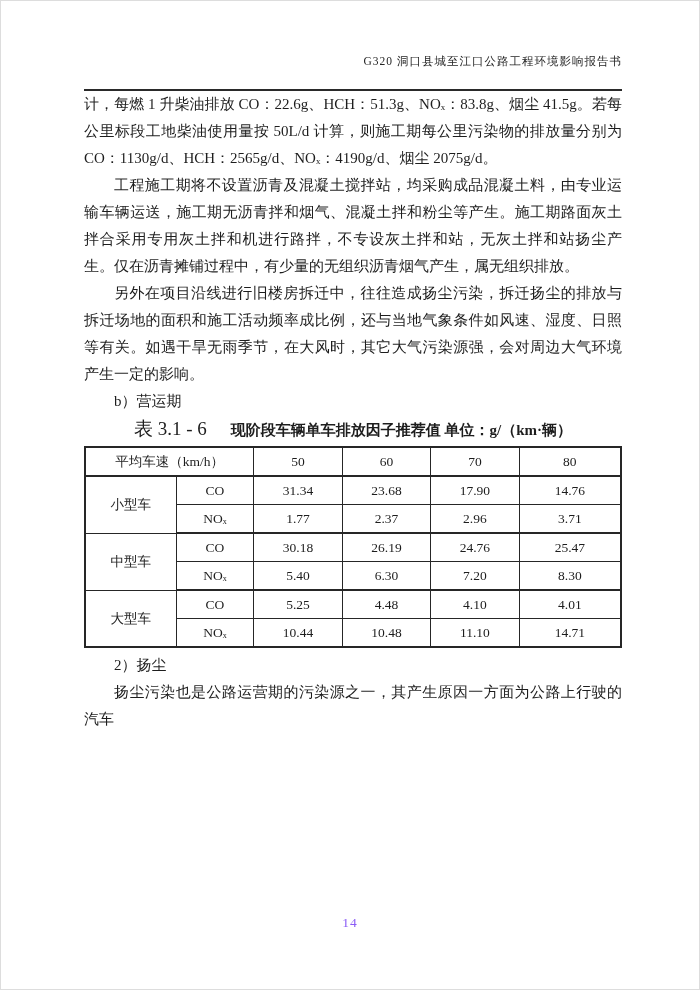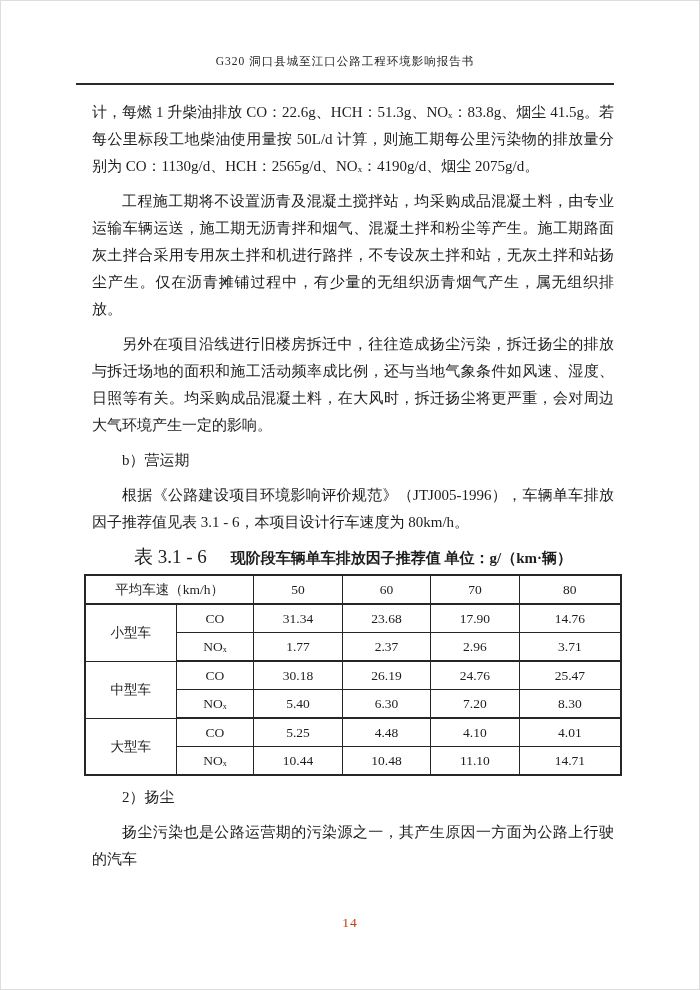--- a/index.html
+++ b/index.html
@@ -13,40 +13,40 @@
     height: 990px;
     background: #ffffff;
     box-shadow: inset 0 0 0 1px #dddddd;
     font-family: "Liberation Serif", "DejaVu Serif", serif;
     color: #1d1d1d;
     overflow: hidden;
   }
   .running-header {
     position: absolute;
     top: 54px;
-    left: 76px;
+    left: 84px;
     width: 538px;
-    text-align: center;
+    text-align: right;
     font-size: 11.5px;
     letter-spacing: 1px;
     color: #242424;
-    padding-bottom: 14px;
+    padding-bottom: 20px;
     border-bottom: 2px solid #2a2a2a;
   }
   .doc-body {
     position: absolute;
     top: 91px;
     left: 84px;
     width: 538px;
     font-size: 15px;
     line-height: 27px;
     text-align: justify;
   }
   .doc-body p {
-    margin: 8px;
+    margin: 0;
     padding: 0;
   }
   .indent { text-indent: 2em; }
   .table-caption {
     text-align: center;
     line-height: 26px;
     margin-top: 1px;
     white-space: nowrap;
   }
   .cap-label {
@@ -82,44 +82,43 @@
     border-bottom-width: 2px;
   }
   .page-number {
     position: absolute;
     top: 915px;
     left: 0;
     width: 700px;
     text-align: center;
     font-size: 13.5px;
     letter-spacing: 1px;
-    color: #c2410c;
+    color: #8b5cf6;
   }
 </style>
 </head>
 <body>
 
 <div class="page">
 
   <div class="running-header">G320 洞口县城至江口公路工程环境影响报告书</div>
 
   <div class="doc-body">
 
     <p>计，每燃 1 升柴油排放 CO：22.6g、HCH：51.3g、NOₓ：83.8g、烟尘 41.5g。若每公里标段工地柴油使用量按 50L/d 计算，则施工期每公里污染物的排放量分别为 CO：1130g/d、HCH：2565g/d、NOₓ：4190g/d、烟尘 2075g/d。</p>
 
 
     <p class="indent">工程施工期将不设置沥青及混凝土搅拌站，均采购成品混凝土料，由专业运输车辆运送，施工期无沥青拌和烟气、混凝土拌和粉尘等产生。施工期路面灰土拌合采用专用灰土拌和机进行路拌，不专设灰土拌和站，无灰土拌和站扬尘产生。仅在沥青摊铺过程中，有少量的无组织沥青烟气产生，属无组织排放。</p>
 
-    <p class="indent">另外在项目沿线进行旧楼房拆迁中，往往造成扬尘污染，拆迁扬尘的排放与拆迁场地的面积和施工活动频率成比例，还与当地气象条件如风速、湿度、日照等有关。均采购成品混凝土料，在大风时，拆迁扬尘将更严重，会对周边大气环境产生一定的影响。</p>
+    <p class="indent">另外在项目沿线进行旧楼房拆迁中，往往造成扬尘污染，拆迁扬尘的排放与拆迁场地的面积和施工活动频率成比例，还与当地气象条件如风速、湿度、日照等有关。如遇干旱无雨季节，在大风时，其它大气污染源强，会对周边大气环境产生一定的影响。</p>
 
     <p class="indent">b）营运期</p>
 
 
 
-    <p class="indent">根据《公路建设项目环境影响评价规范》（JTJ005-1996），车辆单车排放因子推荐值见表 3.1 - 6，本项目设计行车速度为 80km/h。</p>
 
     <div class="table-caption">
       <span class="cap-label">表 3.1 - 6</span><span class="cap-title">现阶段车辆单车排放因子推荐值 单位：g/（km·辆）</span>
     </div>
 
     <table class="emission">
       <colgroup>
         <col style="width:17%">
         <col style="width:14.5%">
         <col style="width:16.5%">

